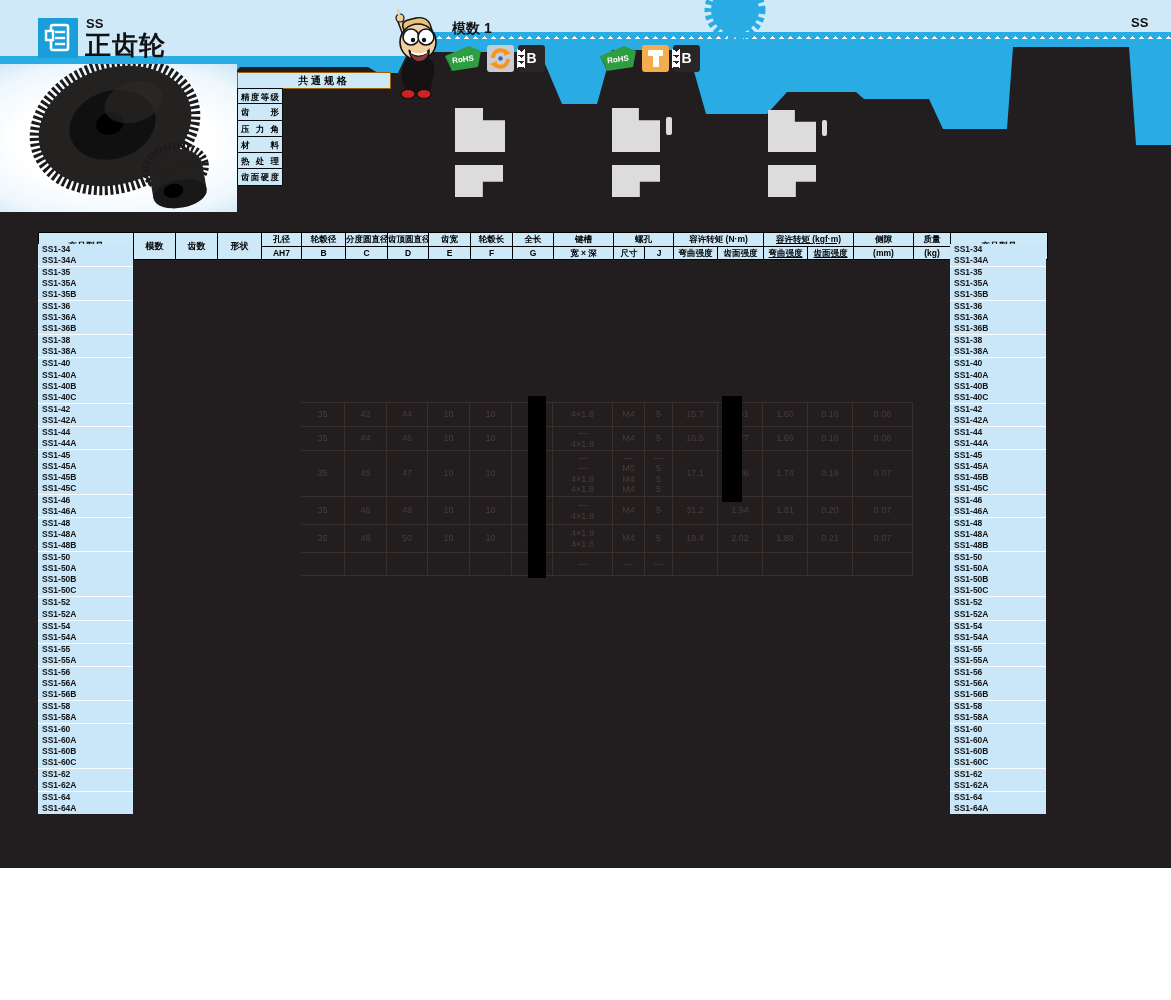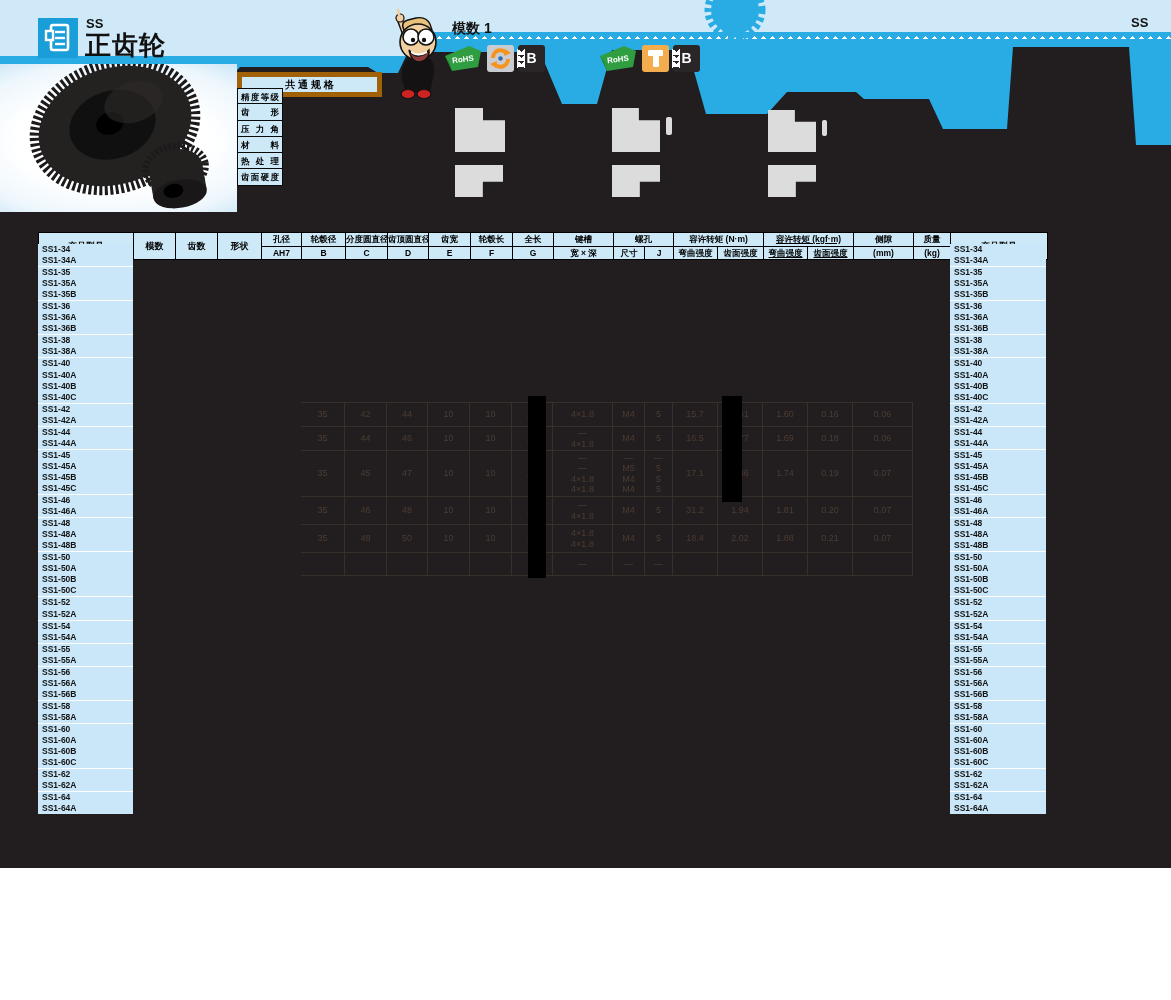--- a/index.html
+++ b/index.html
@@ -46,22 +46,22 @@
   .badge-mat{background:#c9ccd1;}
   .badge-key{background:#f3ac4e;}
   .badge-b{background:#2a2627;color:#fff;font-weight:bold;font-size:14px;text-align:center;line-height:27px;}
   .badge-b .notch{position:absolute;left:-1px;top:4px;width:8px;height:19px;
      background-image:linear-gradient(45deg,#fff 50%,transparent 50%),linear-gradient(135deg,transparent 50%,#fff 50%);
      background-size:8px 6px;background-repeat:repeat-y;}
   .key-t{position:absolute;left:6px;top:5px;width:15px;height:6px;background:#fff;border-radius:1px;}
   .key-t2{position:absolute;left:10.5px;top:9px;width:6px;height:13px;background:#fff;border-radius:1px;}
 
   
-  .spec-title{left:237px;top:72px;width:135px;height:15px;background:#cde9f8;border:5px solid #a16207;
-     font-size:10px;font-weight:bold;color:#000;text-align:center;line-height:15px;z-index:8;}
+  .spec-title{left:237px;top:72px;width:135px;height:15px;background:#cde9f8;border:1px solid #a16207;
+     font-size:10px;font-weight:bold;color:#000;text-align:center;line-height:15px;z-index:8;padding-left:17px;}
   .spec-rows{left:237px;top:88px;width:46px;z-index:8;}
   .spec-row{height:16.3px;background:#cde9f8;border:1px solid #0a0a0a;border-top:none;
      font-size:8.5px;font-weight:bold;color:#000;line-height:16.3px;padding:0 3px;
      text-align:justify;text-align-last:justify;box-sizing:border-box;}
   .spec-row:first-child{border-top:1px solid #0a0a0a;}
 
   
   .shape{background:#dcdcdc;z-index:6;}
   .shape-topA{clip-path:polygon(0 0,56% 0,56% 28%,100% 28%,100% 100%,0 100%);}
   .shape-botA{clip-path:polygon(0 0,100% 0,100% 52%,58% 52%,58% 100%,0 100%);}

